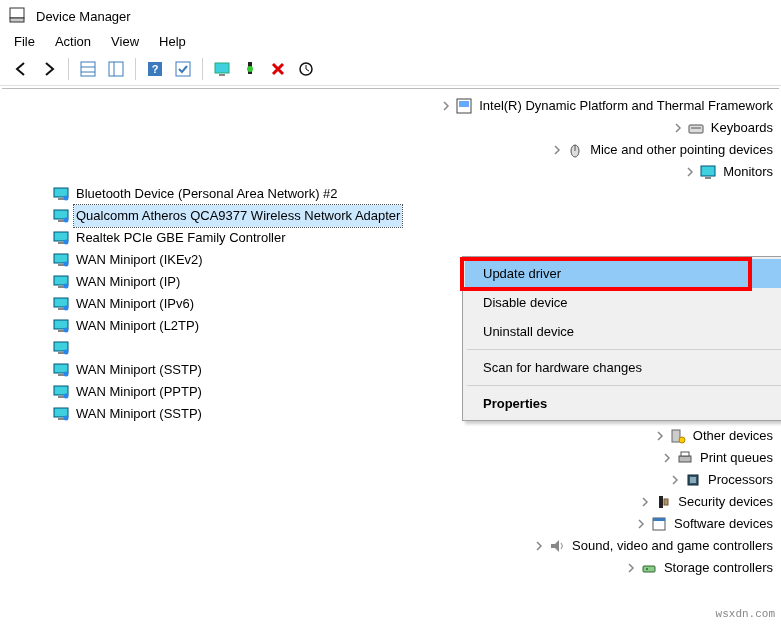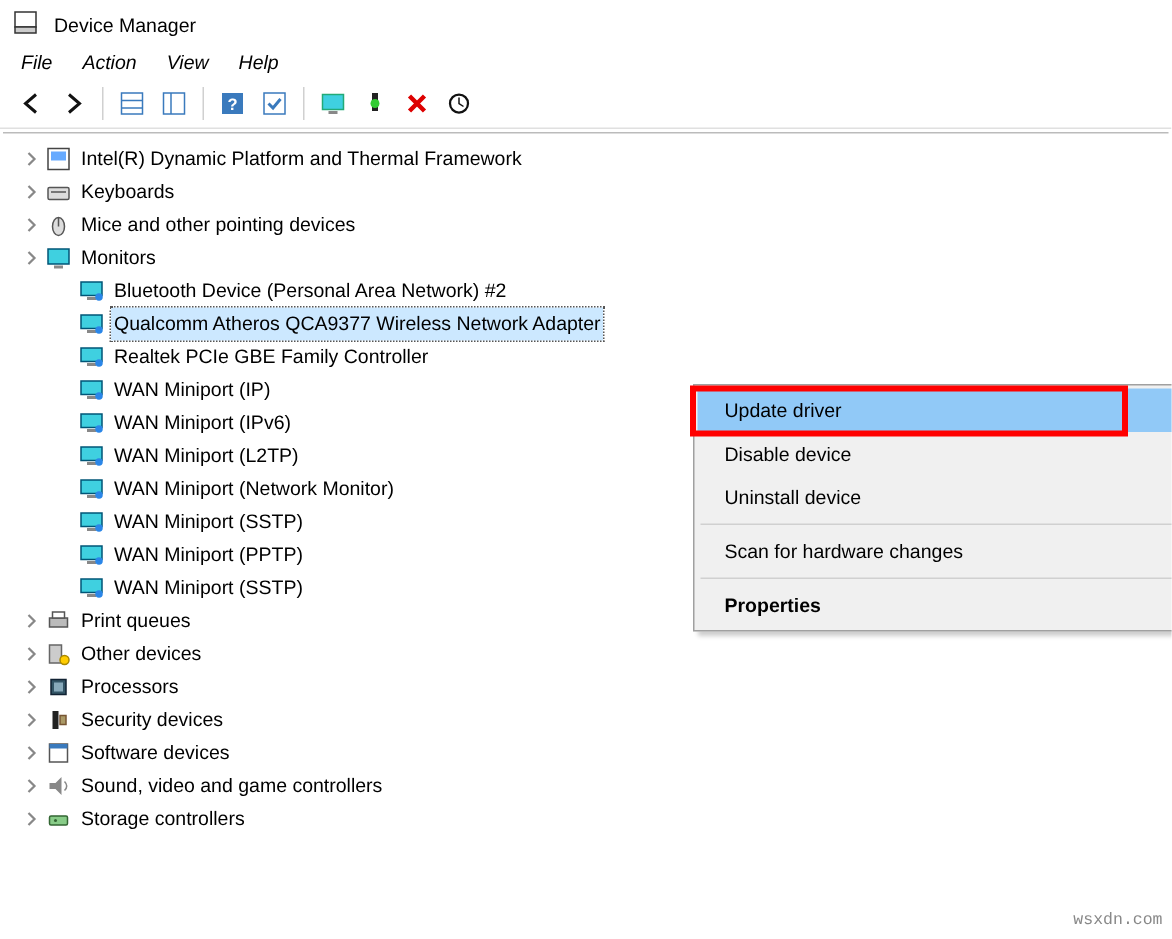--- a/index.html
+++ b/index.html
@@ -18,21 +18,21 @@
     align-items: flex-end;
     padding: 6px 8px;
     gap: 6px;
   }
   .titlebar .title { font-size: 13px; }
   .menubar {
     display: flex;
     gap: 20px;
     padding: 4px 14px;
   }
-  .menubar span { cursor: default; font-style: italic; }
+  .menubar span { cursor: default; }
   .toolbar {
     display: flex;
     align-items: center;
     padding: 3px 8px;
     gap: 2px;
     border-bottom: 1px solid #e0e0e0;
   }
   .tool-btn {
     width: 26px;
     height: 26px;
@@ -78,21 +78,21 @@
     margin-right: 4px;
     display: inline-flex;
     align-items: center;
     justify-content: center;
   }
   .node-label { padding: 0 2px; }
   .node.selected .node-label {
     background: #cce8ff;
     outline: 1px dotted #555;
   }
-  .depth1 { padding-left: 8px; }
+  .depth1 { padding-left: 8px; justify-content: flex-end; }
   .depth2 { padding-left: 30px; }
   .context-menu {
     position: absolute;
     left: 462px;
     top: 256px;
     width: 346px;
     background: #f0f0f0;
     border: 1px solid #a0a0a0;
     box-shadow: 3px 3px 3px rgba(0,0,0,0.2);
     padding: 2px;
@@ -320,20 +320,35 @@
           <path d="M3 1 L7 5 L3 9" fill="none" stroke="#888" stroke-width="1.5"></path>
         </svg>
       </span>
       <span class="icon-slot">
         <svg width="16" height="16">
           <rect x="1" y="2" width="14" height="9" fill="#3fd0e0" stroke="#057"></rect>
           <rect x="5" y="12" width="6" height="2" fill="#888"></rect>
           <circle cx="13" cy="12" r="2.5" fill="#2a86e8"></circle>
         </svg>
       </span>
+      <span class="node-label">WAN Miniport (IKEv2)</span>
+    </div>
+    <div class="node depth2">
+      <span class="toggle none">
+        <svg width="10" height="10">
+          <path d="M3 1 L7 5 L3 9" fill="none" stroke="#888" stroke-width="1.5"></path>
+        </svg>
+      </span>
+      <span class="icon-slot">
+        <svg width="16" height="16">
+          <rect x="1" y="2" width="14" height="9" fill="#3fd0e0" stroke="#057"></rect>
+          <rect x="5" y="12" width="6" height="2" fill="#888"></rect>
+          <circle cx="13" cy="12" r="2.5" fill="#2a86e8"></circle>
+        </svg>
+      </span>
       <span class="node-label">WAN Miniport (IP)</span>
     </div>
     <div class="node depth2">
       <span class="toggle none">
         <svg width="10" height="10">
           <path d="M3 1 L7 5 L3 9" fill="none" stroke="#888" stroke-width="1.5"></path>
         </svg>
       </span>
       <span class="icon-slot">
         <svg width="16" height="16">
@@ -365,21 +380,20 @@
           <path d="M3 1 L7 5 L3 9" fill="none" stroke="#888" stroke-width="1.5"></path>
         </svg>
       </span>
       <span class="icon-slot">
         <svg width="16" height="16">
           <rect x="1" y="2" width="14" height="9" fill="#3fd0e0" stroke="#057"></rect>
           <rect x="5" y="12" width="6" height="2" fill="#888"></rect>
           <circle cx="13" cy="12" r="2.5" fill="#2a86e8"></circle>
         </svg>
       </span>
-      <span class="node-label">WAN Miniport (Network Monitor)</span>
     </div>
     <div class="node depth2">
       <span class="toggle none">
         <svg width="10" height="10">
           <path d="M3 1 L7 5 L3 9" fill="none" stroke="#888" stroke-width="1.5"></path>
         </svg>
       </span>
       <span class="icon-slot">
         <svg width="16" height="16">
           <rect x="1" y="2" width="14" height="9" fill="#3fd0e0" stroke="#057"></rect>
@@ -411,48 +425,48 @@
         </svg>
       </span>
       <span class="icon-slot">
         <svg width="16" height="16">
           <rect x="1" y="2" width="14" height="9" fill="#3fd0e0" stroke="#057"></rect>
           <rect x="5" y="12" width="6" height="2" fill="#888"></rect>
           <circle cx="13" cy="12" r="2.5" fill="#2a86e8"></circle>
         </svg>
       </span>
       <span class="node-label">WAN Miniport (SSTP)</span>
+    </div>
+    <div class="node depth1">
+      <span class="toggle">
+        <svg width="10" height="10">
+          <path d="M3 1 L7 5 L3 9" fill="none" stroke="#888" stroke-width="1.5"></path>
+        </svg>
+      </span>
+      <span class="icon-slot">
+        <svg width="16" height="16">
+          <rect x="2" y="2" width="8" height="12" fill="#ccc" stroke="#666"></rect>
+          <circle cx="12" cy="12" r="3" fill="#fc0" stroke="#a80"></circle>
+        </svg>
+      </span>
+      <span class="node-label">Other devices</span>
     </div>
     <div class="node depth1">
       <span class="toggle">
         <svg width="10" height="10">
           <path d="M3 1 L7 5 L3 9" fill="none" stroke="#888" stroke-width="1.5"></path>
         </svg>
       </span>
       <span class="icon-slot">
         <svg width="16" height="16">
           <rect x="2" y="6" width="12" height="6" fill="#bbb" stroke="#555"></rect>
           <rect x="4" y="2" width="8" height="4" fill="#fff" stroke="#555"></rect>
         </svg>
       </span>
       <span class="node-label">Print queues</span>
-    </div>
-    <div class="node depth1">
-      <span class="toggle">
-        <svg width="10" height="10">
-          <path d="M3 1 L7 5 L3 9" fill="none" stroke="#888" stroke-width="1.5"></path>
-        </svg>
-      </span>
-      <span class="icon-slot">
-        <svg width="16" height="16">
-          <rect x="2" y="2" width="8" height="12" fill="#ccc" stroke="#666"></rect>
-          <circle cx="12" cy="12" r="3" fill="#fc0" stroke="#a80"></circle>
-        </svg>
-      </span>
-      <span class="node-label">Other devices</span>
     </div>
     <div class="node depth1">
       <span class="toggle">
         <svg width="10" height="10">
           <path d="M3 1 L7 5 L3 9" fill="none" stroke="#888" stroke-width="1.5"></path>
         </svg>
       </span>
       <span class="icon-slot">
         <svg width="16" height="16">
           <rect x="3" y="3" width="10" height="10" fill="#356" stroke="#123"></rect>

